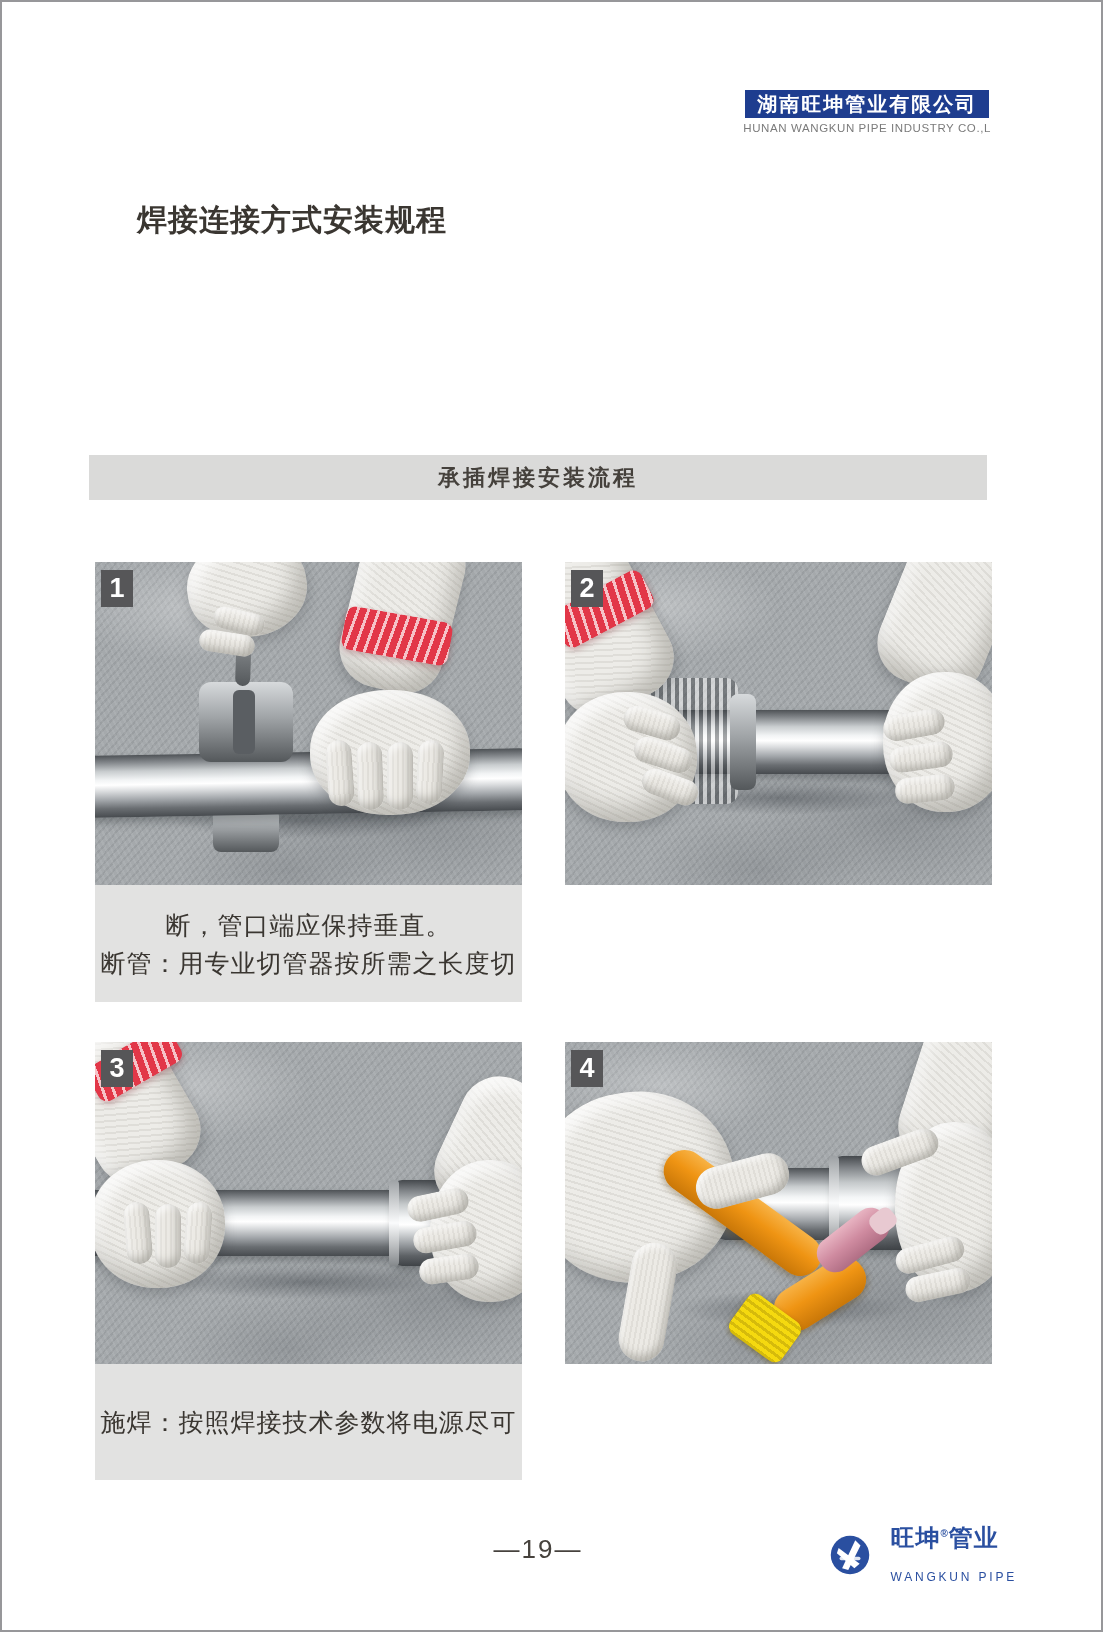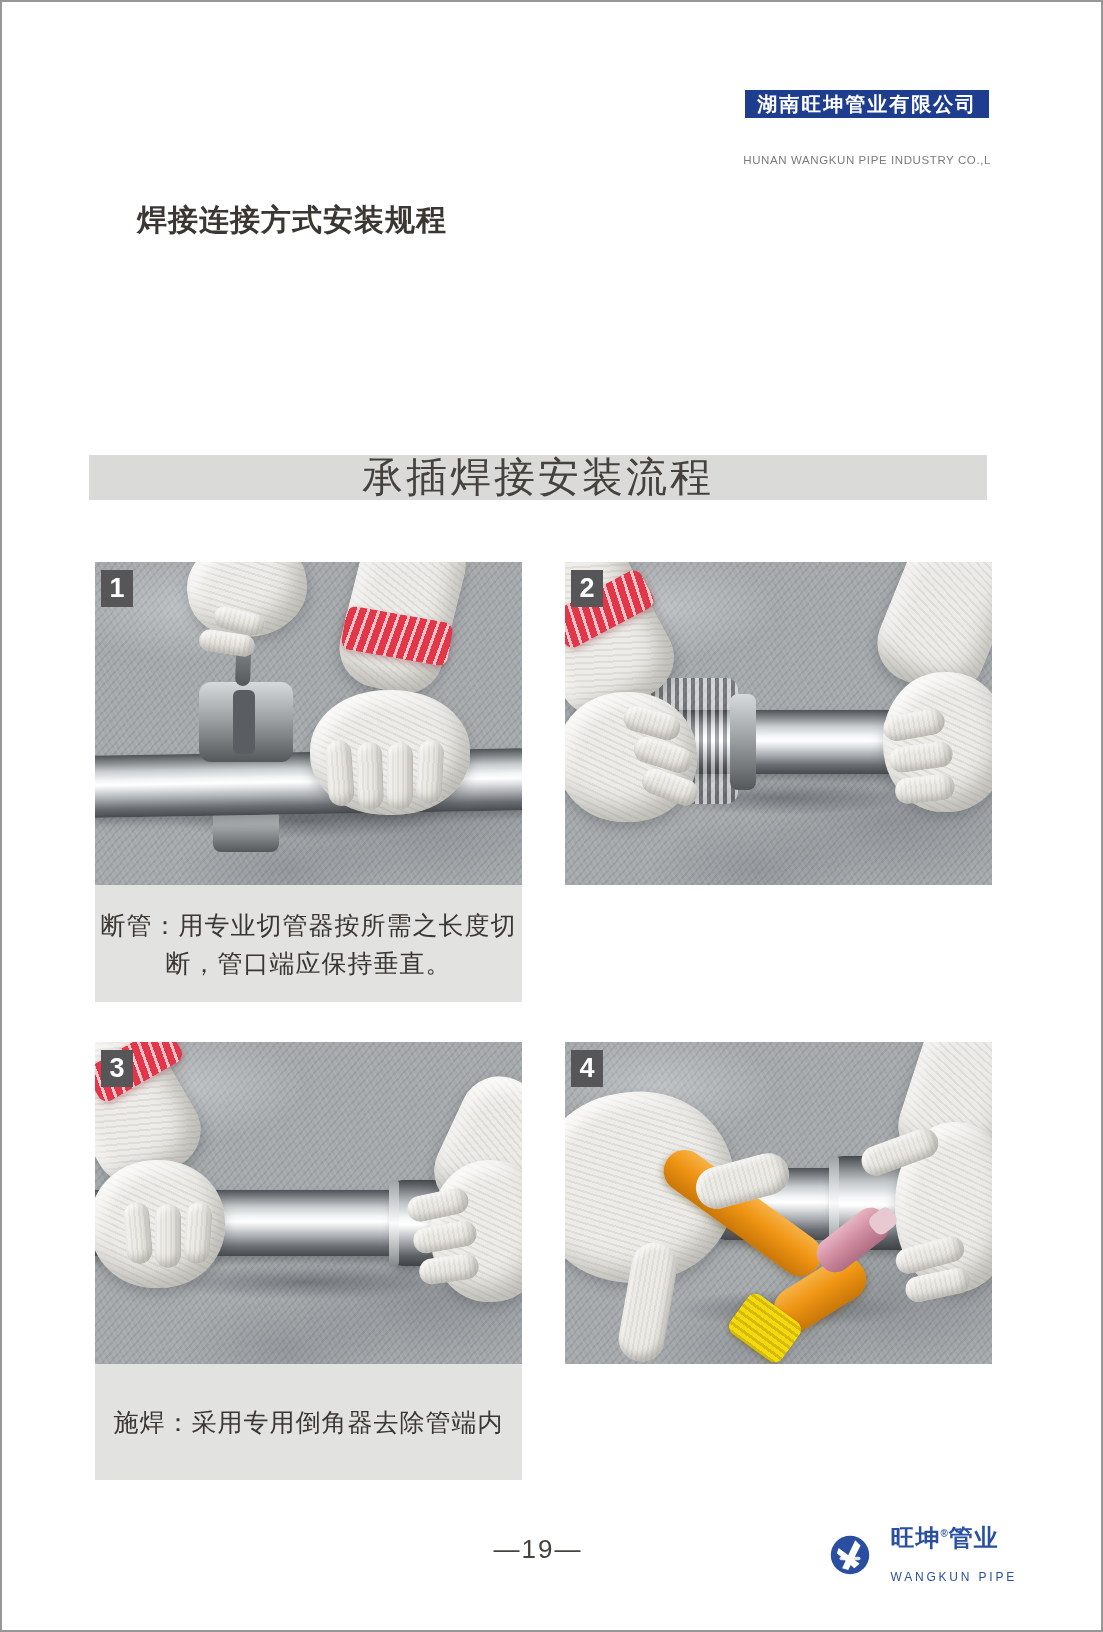--- a/index.html
+++ b/index.html
@@ -3,39 +3,39 @@
 <meta charset="utf-8">
 <style>
   html,body { margin:0; padding:0; background:#e8e8e8; }
   .page {
     position:relative; width:1103px; height:1632px; background:#ffffff;
     border:2px solid #97979a; box-sizing:border-box; overflow:hidden;
     font-family:"Liberation Sans", sans-serif; color:#3a3631;
   }
 
   
-  .header-block { position:absolute; top:88px; right:110px; display:flex; flex-direction:column; align-items:center;gap:32px; }
+  .header-block { position:absolute; top:88px; right:110px; display:flex; flex-direction:column; align-items:center; }
   .company-cn {
     background:#1e3d8f; color:#ffffff; font-family:"Liberation Serif", serif;
     font-size:20px; font-weight:700; letter-spacing:2px; line-height:26px;
     padding:1px 12px; white-space:nowrap;
   }
   .company-en { margin-top:4px; color:#7b7b7b; font-size:11.5px; letter-spacing:0.6px; white-space:nowrap; }
 
   
   .intro-title { position:absolute; left:135px; top:198px; font-size:30px; font-weight:700; letter-spacing:1px; }
   .intro-body {
     position:absolute; left:88px; top:240px; width:929px;
     font-size:27px; line-height:49px; text-align:justify; text-indent:2em; letter-spacing:0.5px;
   }
 
   
   .banner { position:absolute; left:87px; top:453px; width:898px; height:45px; background:#dadad9;
             display:flex; align-items:center; justify-content:center; }
-  .banner-text { font-size:41px; font-weight:400; color:#45413c; letter-spacing:3px; }
+  .banner-text { font-size:22px; font-weight:700; color:#45413c; letter-spacing:3px; }
 
   
   .steps { position:absolute; left:93px; top:560px; display:grid;
            grid-template-columns:427px 427px; column-gap:43px;
            grid-template-rows:323px 117px 40px 322px 116px; }
   .spacer { grid-column:1 / 3; }
 
   .photo {
     position:relative; overflow:hidden; background-color:#a5a9ac;
     background-image:
@@ -150,22 +150,22 @@
       <div class="finger" style="left:68px; top:180px; width:60px; height:26px; transform:rotate(18deg);"></div>
       <div class="finger" style="left:76px; top:212px; width:58px; height:26px; transform:rotate(20deg);"></div>
       <div class="glove" style="left:330px; top:-50px; width:110px; height:180px; transform:rotate(22deg); border-radius:40px;"></div>
       <div class="glove" style="left:318px; top:110px; width:125px; height:140px;"></div>
       <div class="finger" style="left:318px; top:150px; width:62px; height:26px; transform:rotate(-10deg);"></div>
       <div class="finger" style="left:324px; top:182px; width:64px; height:26px; transform:rotate(-8deg);"></div>
       <div class="finger" style="left:330px; top:214px; width:60px; height:26px; transform:rotate(-6deg);"></div>
     </div>
 
     <div class="caption">
+      <span>断，管口端应保持垂直。</span>
       <span>断管：用专业切管器按所需之长度切</span>
-      <span>断，管口端应保持垂直。</span>
     </div>
 
 
     <div class="spacer"></div>
 
     <div class="photo">
       <div class="badge">3</div>
       <div class="ground-shadow" style="left:10px; top:215px; width:400px; height:50px;"></div>
       <div class="pipe" style="left:-10px; top:148px; width:330px; height:66px;"></div>
       <div class="fitting" style="left:298px; top:138px; width:92px; height:86px;"></div>
@@ -200,21 +200,21 @@
       <div class="torch-yellow" style="left:168px; top:262px; width:64px; height:48px; transform:rotate(36deg);"></div>
       <div class="glove" style="left:345px; top:-30px; width:105px; height:160px; transform:rotate(18deg); border-radius:40px;"></div>
       <div class="glove" style="left:330px; top:80px; width:120px; height:170px;"></div>
       <div class="finger" style="left:295px; top:95px; width:80px; height:30px; transform:rotate(-20deg);"></div>
       <div class="finger" style="left:330px; top:200px; width:70px; height:26px; transform:rotate(-15deg);"></div>
       <div class="finger" style="left:340px; top:230px; width:66px; height:26px; transform:rotate(-12deg);"></div>
     </div>
 
 
     <div class="caption">
-      <span>施焊：采用专用倒角器去除管端内</span>
+      <span>施焊：按照焊接技术参数将电源尽可</span>
     </div>
 
   </div>
 
   <div class="page-number">—19—</div>
 
   <div class="logo">
     <span style="display:inline-flex;">
       <svg width="42" height="42" viewBox="0 0 48 48">
         <circle cx="24" cy="24" r="22" fill="#2a4fa0"></circle>

